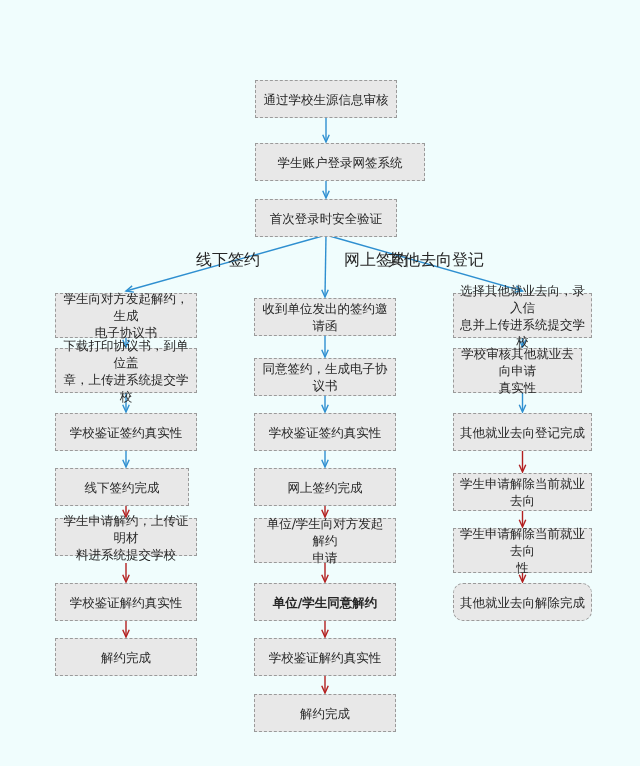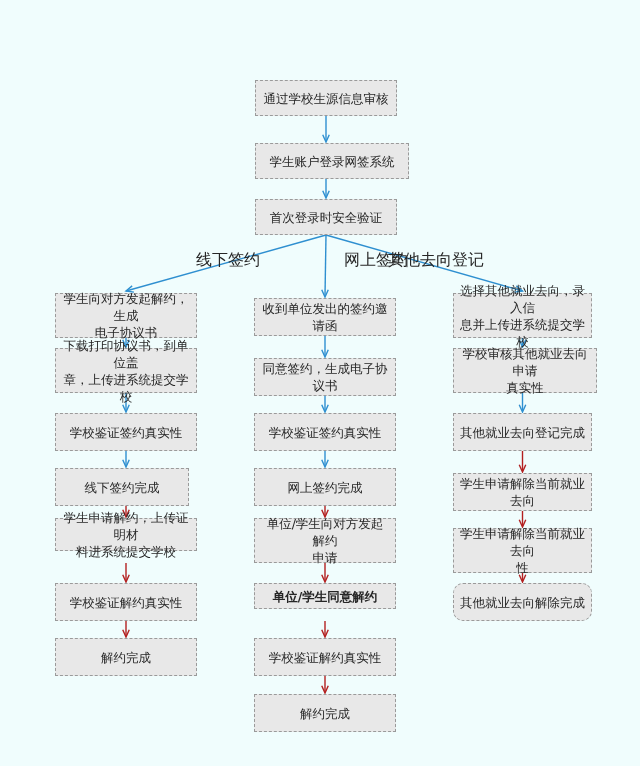--- a/index.html
+++ b/index.html
@@ -42,21 +42,21 @@
     box-sizing: border-box;
     background: #e8e8e8;
     border: 1px dashed #9a9a9a;
     color: #262626;
     font-size: 12.5px;
     line-height: 17px;
     display: flex;
     align-items: center;
     justify-content: center;
     text-align: center;
-    padding: 12px 6px;
+    padding: 18px 6px;
     white-space: pre-line;
   }
   .branch-label {
     position: absolute;
     font-size: 16px;
     color: #262626;
     white-space: nowrap;
   }
 </style>
 </head>
@@ -110,21 +110,21 @@
       <line x1="326" y1="235" x2="126" y2="291" stroke="#2e8fd0" stroke-width="1.4"></line>
       <polyline points="132.1546190058501,285.8891620165741 126,291 133.91372973526515,292.1717003359136" fill="none" stroke="#2e8fd0" stroke-width="1.4"></polyline>
       <line x1="326" y1="235" x2="325" y2="296" stroke="#2e8fd0" stroke-width="1.4"></line>
       <polyline points="321.7379163755234,289.69528847750155 325,297 328.26208362447653,289.69528847750155" fill="none" stroke="#2e8fd0" stroke-width="1.4"></polyline>
       <line x1="326" y1="235" x2="522.5" y2="291" stroke="#2e8fd0" stroke-width="1.4"></line>
       <polyline points="514.580942975497,292.1351369268371 522.5,291 516.3690519176326,285.86079037095044" fill="none" stroke="#2e8fd0" stroke-width="1.4"></polyline>
     </svg>
 
   <div id="nodes">
       <div class="node" style="left: 255px; top: 80px; width: 142px; height: 36px;">通过学校生源信息审核</div>
-      <div class="node" style="left: 255px; top: 143px; width: 154px; height: 36px;">学生账户登录网签系统</div>
+      <div class="node" style="left: 255px; top: 143px; width: 170px; height: 36px;">学生账户登录网签系统</div>
       <div class="node" style="left: 255px; top: 199px; width: 142px; height: 36px;">首次登录时安全验证</div>
       <div class="node" style="left: 55px; top: 293px; width: 142px; height: 45px;">学生向对方发起解约，生成
 电子协议书</div>
       <div class="node" style="left: 55px; top: 348px; width: 142px; height: 45px;">下载打印协议书，到单位盖
 章，上传进系统提交学校</div>
       <div class="node" style="left: 55px; top: 413px; width: 142px; height: 38px;">学校鉴证签约真实性</div>
       <div class="node" style="left: 55px; top: 468px; width: 134px; height: 38px;">线下签约完成</div>
       <div class="node" style="left: 55px; top: 518px; width: 142px; height: 33px;">学生申请解约，上传证明材
 料进系统提交学校</div>
       <div class="node" style="left: 55px; top: 583px; width: 142px; height: 38px;">学校鉴证解约真实性</div>
@@ -133,21 +133,21 @@
       <div class="node" style="left: 254px; top: 358px; width: 142px; height: 38px;">同意签约，生成电子协议书</div>
       <div class="node" style="left: 254px; top: 413px; width: 142px; height: 38px;">学校鉴证签约真实性</div>
       <div class="node" style="left: 254px; top: 468px; width: 142px; height: 38px;">网上签约完成</div>
       <div class="node" style="left: 254px; top: 518px; width: 142px; height: 45px;">单位/学生向对方发起解约
 申请</div>
       <div class="node" style="left: 254px; top: 583px; width: 142px; height: 20px; font-weight: bold;">单位/学生同意解约</div>
       <div class="node" style="left: 254px; top: 638px; width: 142px; height: 38px;">学校鉴证解约真实性</div>
       <div class="node" style="left: 254px; top: 694px; width: 142px; height: 38px;">解约完成</div>
       <div class="node" style="left: 453px; top: 293px; width: 139px; height: 45px;">选择其他就业去向，录入信
 息并上传进系统提交学校</div>
-      <div class="node" style="left: 453px; top: 348px; width: 144px; height: 45px;">学校审核其他就业去向申请
+      <div class="node" style="left: 453px; top: 348px; width: 129px; height: 45px;">学校审核其他就业去向申请
 真实性</div>
       <div class="node" style="left: 453px; top: 413px; width: 139px; height: 38px;">其他就业去向登记完成</div>
       <div class="node" style="left: 453px; top: 473px; width: 139px; height: 38px;">学生申请解除当前就业去向</div>
       <div class="node" style="left: 453px; top: 528px; width: 139px; height: 45px;">学生申请解除当前就业去向
 性</div>
       <div class="node" style="left: 453px; top: 583px; width: 139px; height: 38px; border-radius: 10px;">其他就业去向解除完成</div>
       <div class="branch-label" style="left: 196px; top: 250px;">线下签约</div>
       <div class="branch-label" style="left: 299px; top: 250px; margin-left: 45px;">网上签约</div>
       <div class="branch-label" style="left: 388px; top: 250px;">其他去向登记</div>
     </div>

